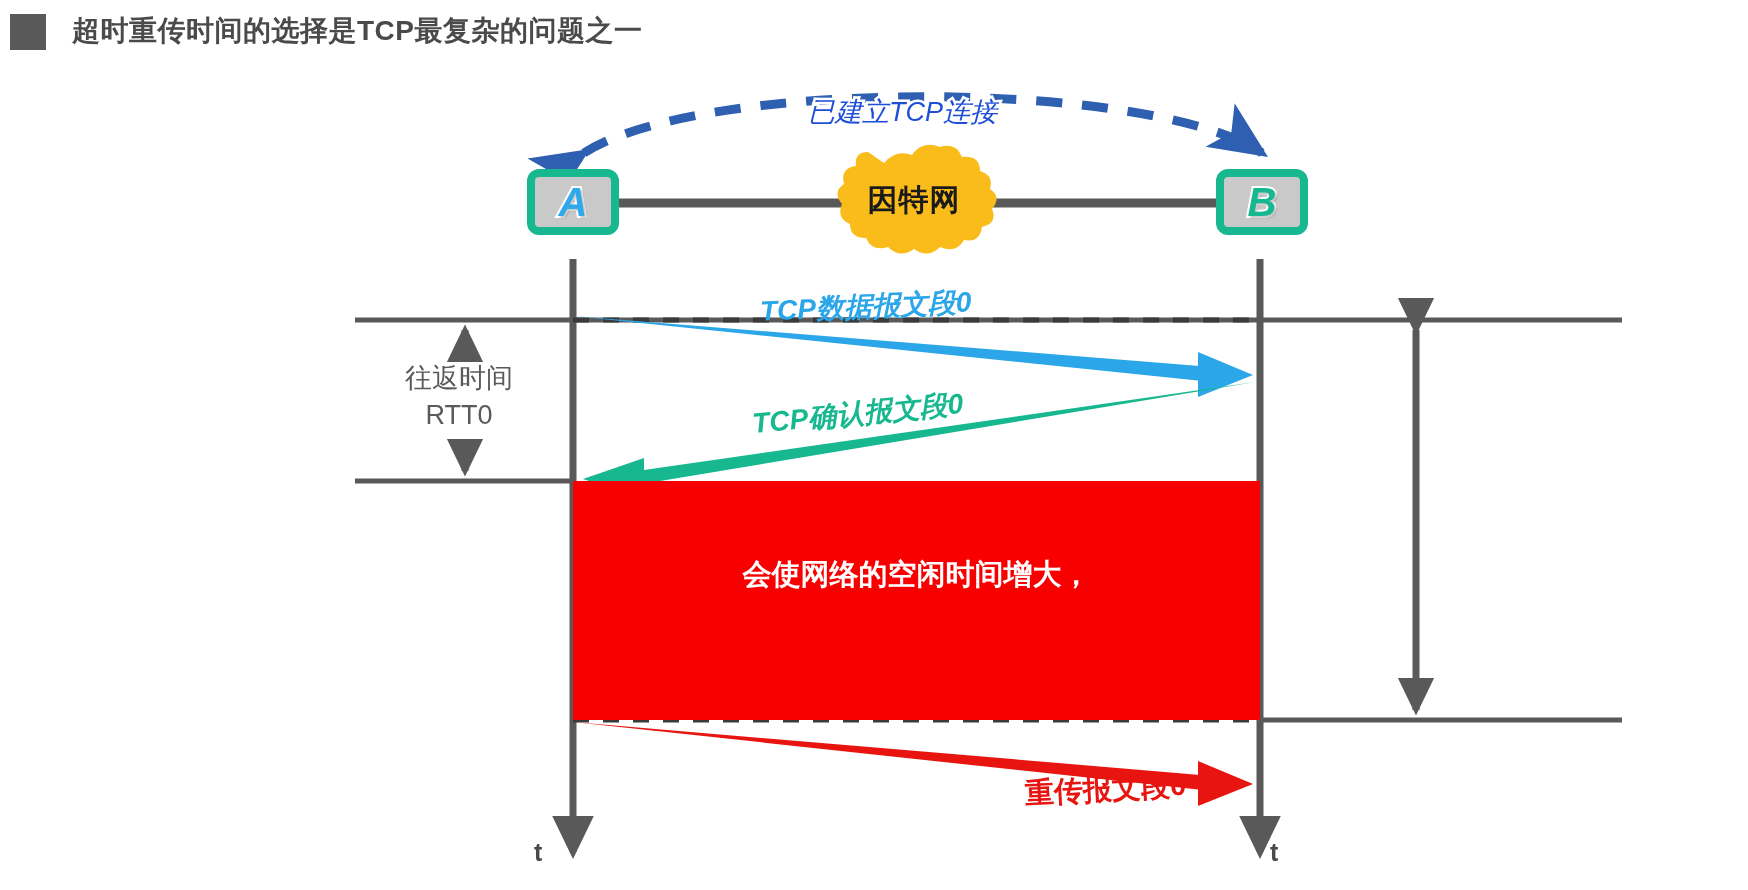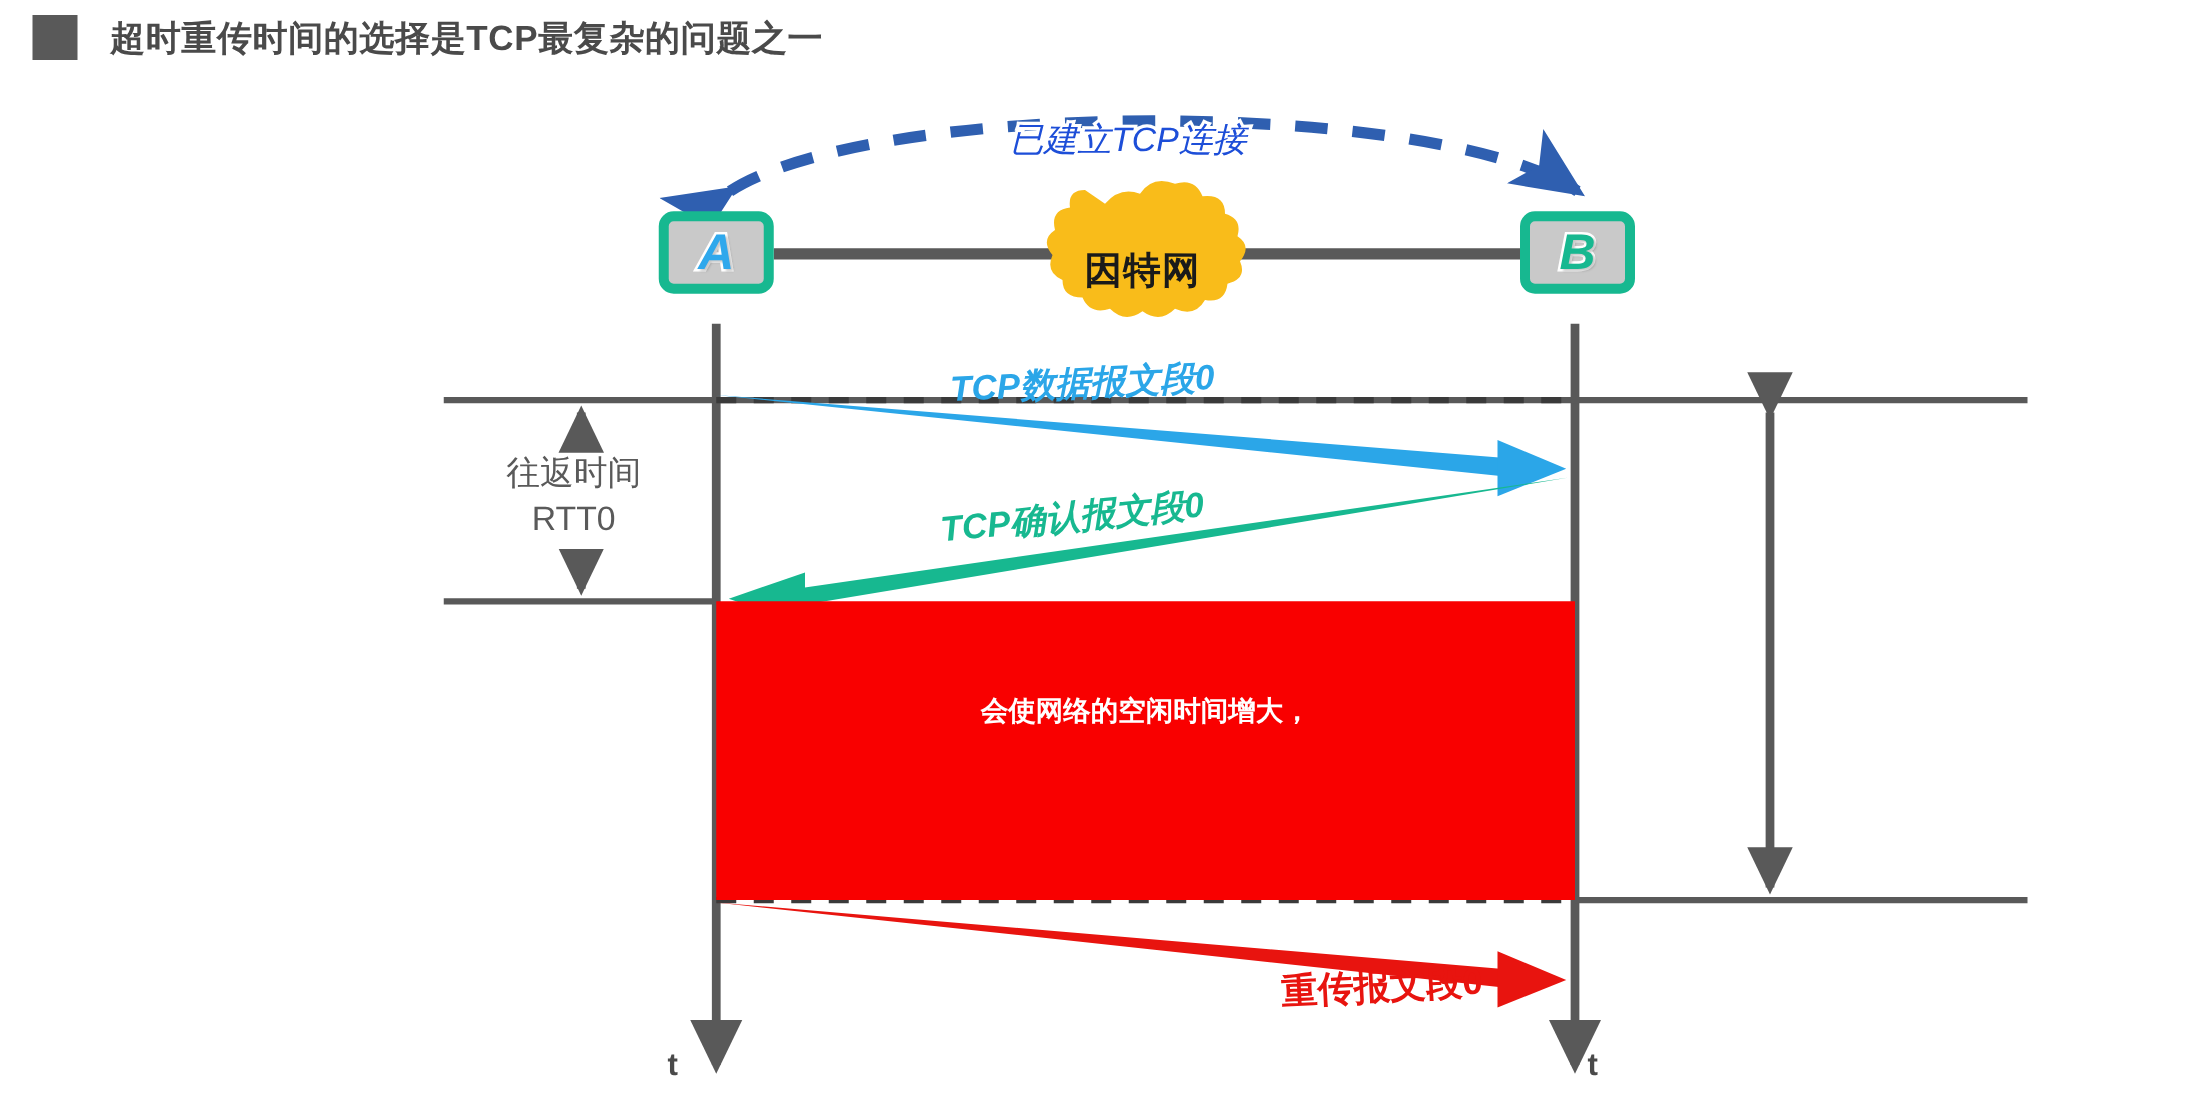--- a/index.html
+++ b/index.html
@@ -11,22 +11,22 @@
   }
   #page {
     position: relative;
     width: 1748px; height: 890px;
     background: #ffffff;
   }
 
   
   #title-row {
     position: absolute;
-    left: 26px; top: 12px;
-    display: flex; align-items: flex-start; gap: 26px;
+    left: 10px; top: 12px;
+    display: flex; align-items: flex-end; gap: 26px;
   }
   #title-bullet {
     width: 36px; height: 36px;
     background: #595959;
   }
   #title-text {
     font-size: 28px;
     font-weight: bold;
     color: #4a4a4a;
     letter-spacing: 0.5px;
@@ -69,21 +69,20 @@
   #host-b-base { left: 1234px; top: 245px; }
   #cloud-label {
     position: absolute;
     left: 838px; top: 180px;
     width: 152px;
     text-align: center;
     font-size: 30px;
     font-weight: bold;
     color: #1a1a1a;
     letter-spacing: 1px;
-    margin-top: 16px;
   }
 
   
   .lbl { position: absolute; white-space: nowrap; }
 
   #lbl-connection {
     left: 808px; top: 94px;
     font-size: 27px; font-weight: normal; font-style: italic;
     color: #1d4ed8;
     -webkit-text-stroke: 5px #ffffff;
@@ -134,21 +133,21 @@
     left: 573px; top: 481px;
     width: 687px; height: 239px;
     background: #f90000;
   }
   #idle-text {
     position: absolute;
     left: 573px; top: 552px;
     width: 687px;
     text-align: center;
     color: #ffffff;
-    font-size: 22px; font-weight: bold;
+    font-size: 29px; font-weight: bold;
     line-height: 1.55;
   }
 </style>
 </head>
 <body>
 
 <div id="page">
 
   <div id="title-row">
     <div id="title-bullet"></div>

